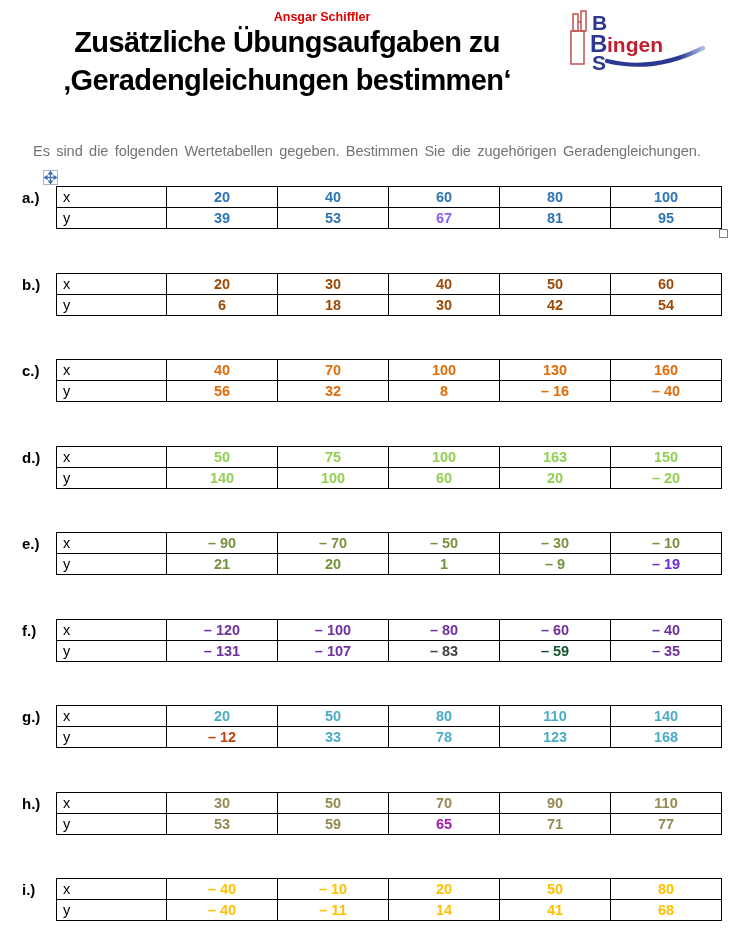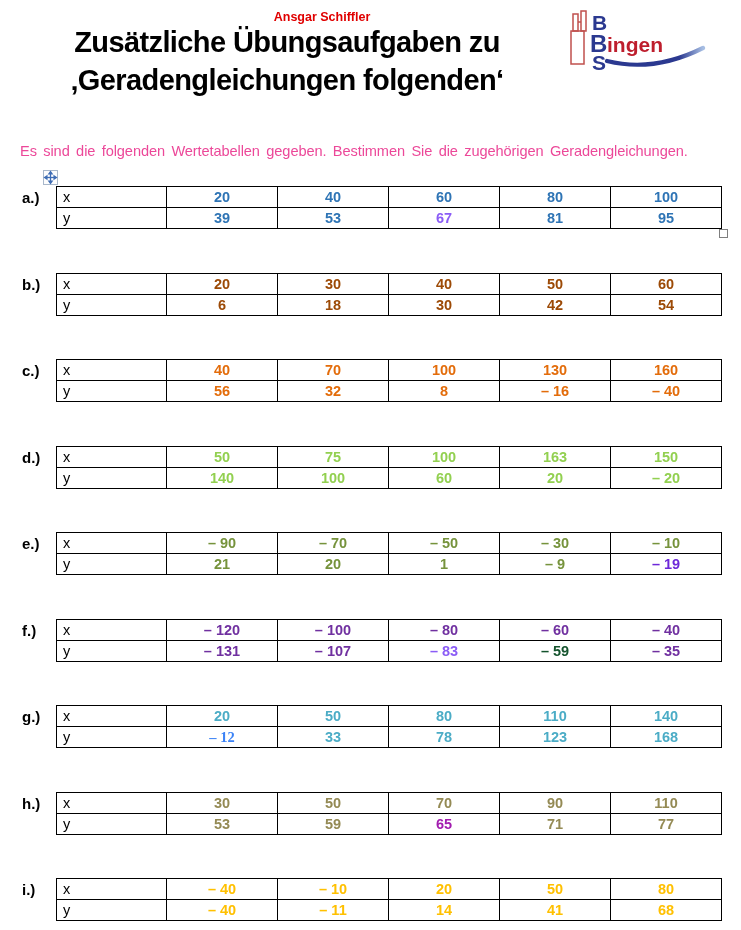--- a/index.html
+++ b/index.html
@@ -11,22 +11,22 @@
   .title1,.title2{position:absolute;left:0;width:574px;text-align:center;
           font-size:29px;font-weight:bold;letter-spacing:-0.6px;color:#000;margin:0;}
   .title1{top:26px;}
   .title2{top:64px;}
 
   .logo{position:absolute;left:563px;top:9px;}
   .logo .navy{fill:var(--logo_navy,#2B3990);font-family:"Liberation Sans",sans-serif;font-weight:bold;}
   .logo .lred{fill:var(--logo_red,#BE1E2D);font-family:"Liberation Sans",sans-serif;font-weight:bold;}
   .logo .tower{stroke:var(--tower_red,#C0504D);fill:none;stroke-width:1.5;}
 
-  .instruction{position:absolute;top:143px;left:20px;margin:0;font-size:14.6px;
-          letter-spacing:-0.1px;word-spacing:2.5px;white-space:nowrap;color:#ec4899;}
+  .instruction{position:absolute;top:143px;left:33px;margin:0;font-size:14.6px;
+          letter-spacing:-0.1px;word-spacing:2.5px;white-space:nowrap;color:#737373;}
 
   .move-handle{position:absolute;left:43px;top:170px;width:15px;height:15px;}
   .resize-handle{position:absolute;left:719px;top:229px;width:7px;height:7px;
           background:#fff;border:1px solid #7F7F7F;}
 
   .block{position:absolute;left:0;top:0;width:741px;height:48px;}
   .block-label{position:absolute;left:22px;top:3px;font-size:15px;font-weight:bold;}
   table.wtable{position:absolute;left:56px;top:0;width:666px;
           border-collapse:collapse;table-layout:fixed;background:#fff;}
   .wtable td{border:1.5px solid #000;height:20px;padding:0;
@@ -35,21 +35,21 @@
   .wtable td.val{text-align:center;font-weight:bold;}
   .wtable col.c0{width:110px;}
 </style>
 </head>
 <body>
 
 <div class="page">
 
   <div class="author">Ansgar Schiffler</div>
   <h1 class="title1">Zusätzliche Übungsaufgaben zu</h1>
-  <h1 class="title2">‚Geradengleichungen folgenden‘</h1>
+  <h1 class="title2">‚Geradengleichungen bestimmen‘</h1>
 
   <svg class="logo" width="160" height="64" viewBox="0 0 160 64" xmlns="http://www.w3.org/2000/svg">
     <defs>
       <linearGradient id="swoosh" x1="0" y1="0" x2="1" y2="0">
         <stop offset="0" stop-color="var(--logo_navy,#2B3990)"></stop>
         <stop offset="0.75" stop-color="var(--logo_navy,#2B3990)"></stop>
         <stop offset="1" stop-color="var(--swoosh_light,#A7BEE3)"></stop>
       </linearGradient>
     </defs>
     <g>
@@ -260,21 +260,21 @@
           <td class="val" style="color: rgb(112, 48, 160);">– 120</td>
           <td class="val" style="color: rgb(112, 48, 160);">– 100</td>
           <td class="val" style="color: rgb(112, 48, 160);">– 80</td>
           <td class="val" style="color: rgb(112, 48, 160);">– 60</td>
           <td class="val" style="color: rgb(112, 48, 160);">– 40</td>
         </tr>
         <tr>
           <td class="hdr">y</td>
           <td class="val" style="color: rgb(112, 48, 160);">– 131</td>
           <td class="val" style="color: rgb(112, 48, 160);">– 107</td>
-          <td class="val" style="color: #8b5cf6;">– 83</td>
+          <td class="val" style="color: #404040;">– 83</td>
           <td class="val" style="color: #14532d;">– 59</td>
           <td class="val" style="color: rgb(112, 48, 160);">– 35</td>
         </tr>
       </tbody>
     </table>
   </div>
 
   <div class="block" style="top: 705px;">
     <div class="block-label">g.)</div>
     <table class="wtable">
@@ -290,21 +290,21 @@
         <tr>
           <td class="hdr">x</td>
           <td class="val" style="color: rgb(75, 172, 198);">20</td>
           <td class="val" style="color: rgb(75, 172, 198);">50</td>
           <td class="val" style="color: rgb(75, 172, 198);">80</td>
           <td class="val" style="color: rgb(75, 172, 198);">110</td>
           <td class="val" style="color: rgb(75, 172, 198);">140</td>
         </tr>
         <tr>
           <td class="hdr">y</td>
-          <td class="val" style="color: #3b82f6; font-family: Liberation Serif, serif;">– 12</td>
+          <td class="val" style="color: #c2410c;">– 12</td>
           <td class="val" style="color: rgb(75, 172, 198);">33</td>
           <td class="val" style="color: rgb(75, 172, 198);">78</td>
           <td class="val" style="color: rgb(75, 172, 198);">123</td>
           <td class="val" style="color: rgb(75, 172, 198);">168</td>
         </tr>
       </tbody>
     </table>
   </div>
 
   <div class="block" style="top: 792px;">

